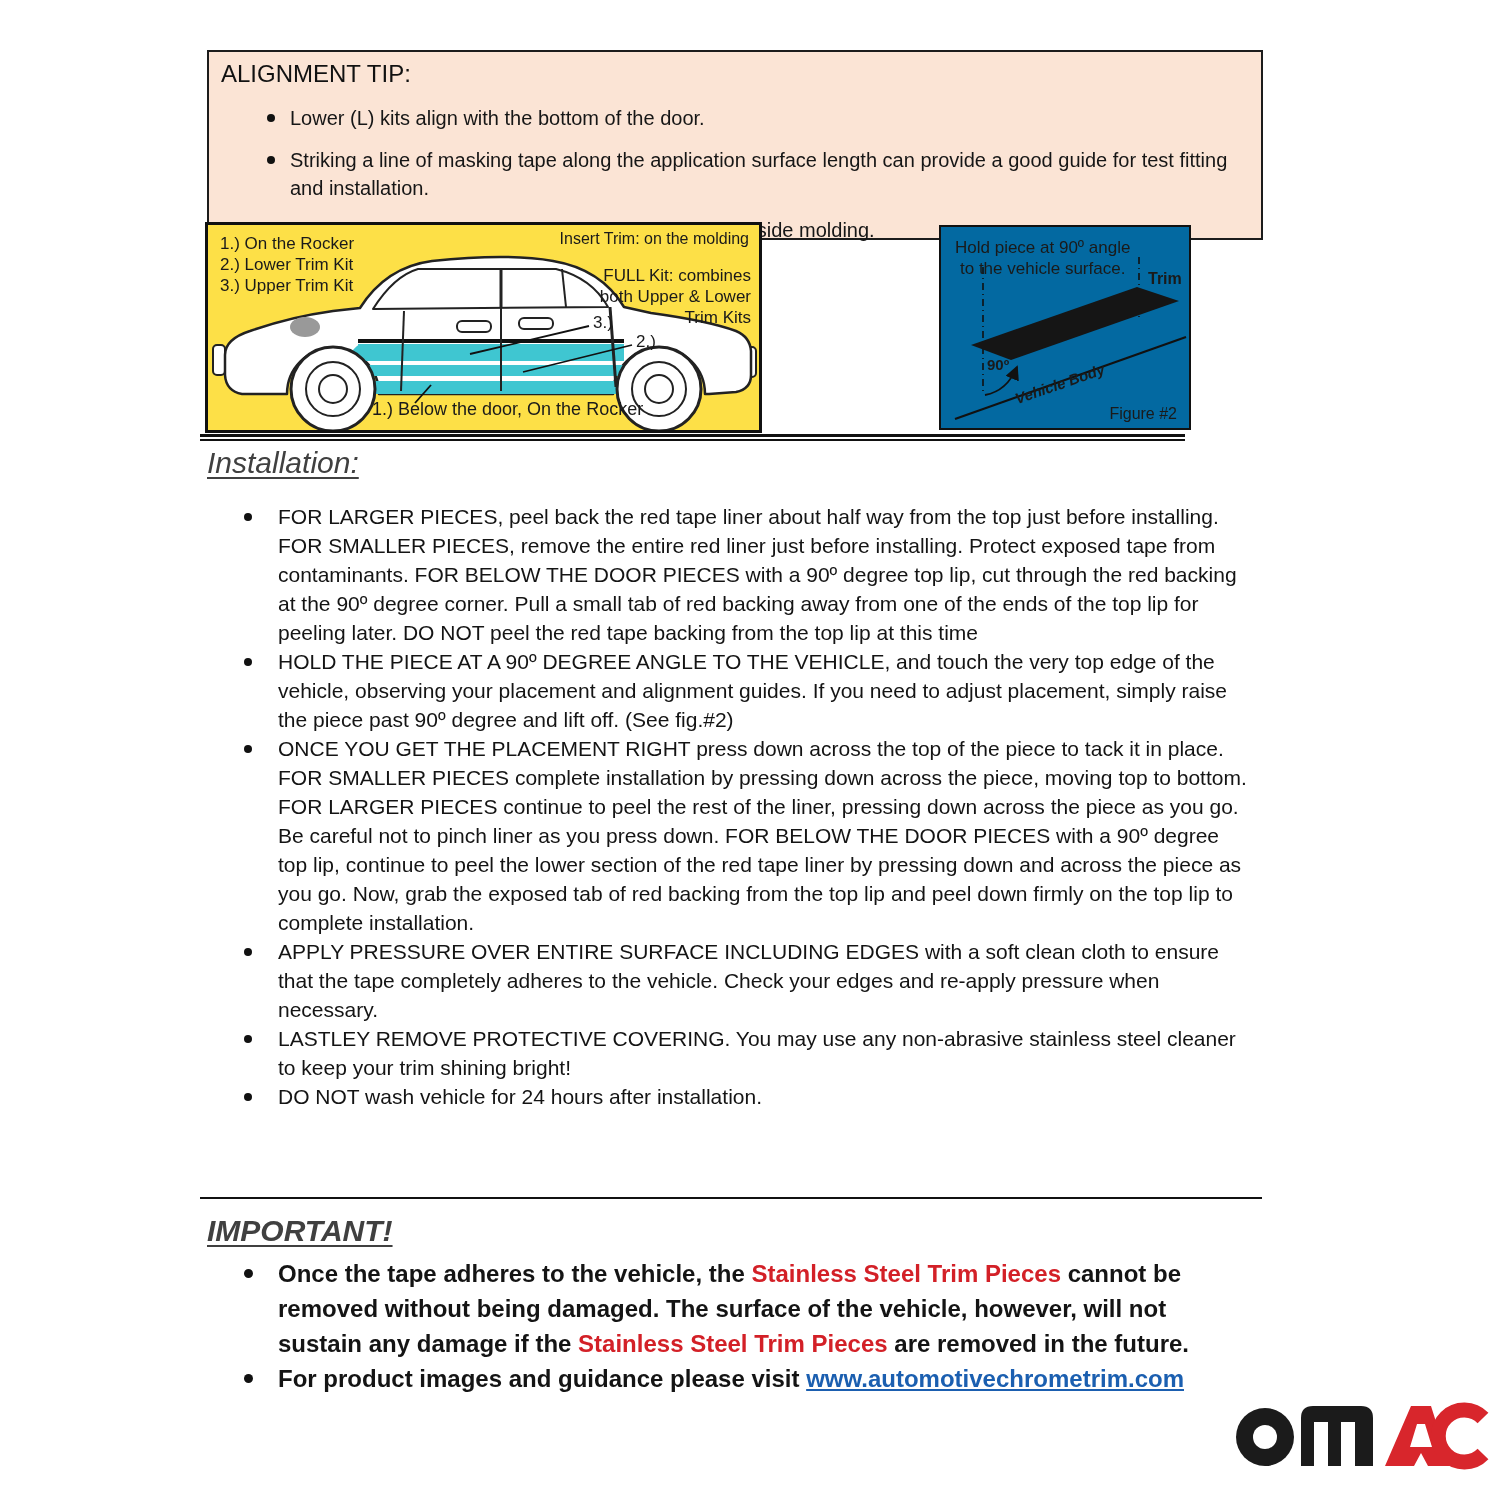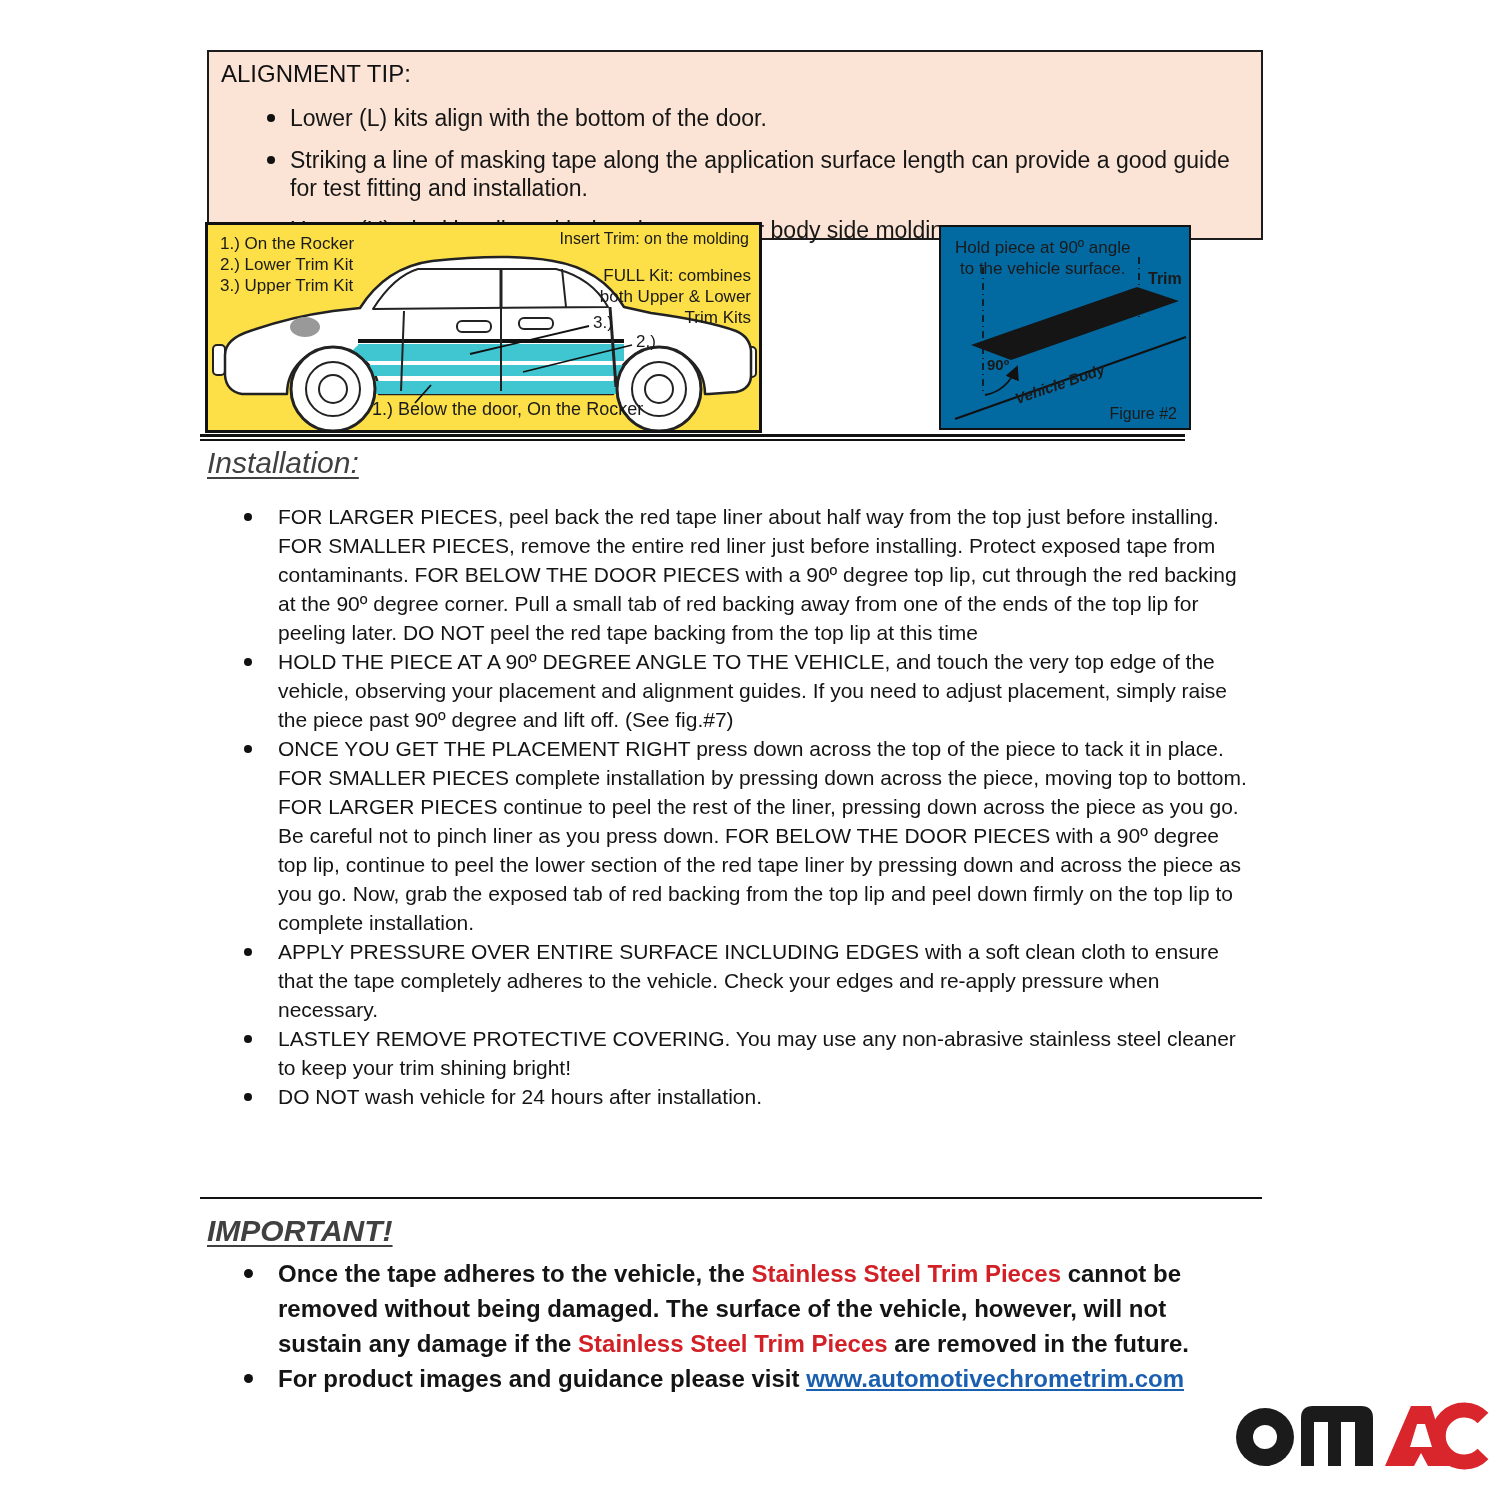--- a/index.html
+++ b/index.html
@@ -5,21 +5,21 @@
   * { margin:0; padding:0; box-sizing:border-box; }
   html,body { width:1500px; height:1500px; background:#ffffff; }
   body { font-family:"Liberation Sans","DejaVu Sans",sans-serif; color:#161616; position:relative; }
   #page { position:absolute; inset:0; width:1500px; height:1500px; background:#fff; overflow:hidden; }
 
   
   .tip-box { position:absolute; left:207px; top:30px; width:1056px; height:190px;
              background:var(--tip_bg); border:2px solid #1c1c1c; padding:8px 16px 8px 12px;margin-top:20px; }
   .tip-title { font-size:24px; color:#111; }
   .tip-list { list-style:none; margin-top:16px; }
-  .tip-list li { position:relative; padding-left:69px; font-size:23px; line-height:28px; margin-bottom:14px; }
+  .tip-list li { position:relative; padding-left:69px; font-size:20px; line-height:28px; margin-bottom:14px; }
   .tip-list li::before { content:""; position:absolute; left:46px; top:10px; width:8px; height:8px;
                          border-radius:50%; background:#111; }
 
   
   .fig-car { position:absolute; left:205px; top:222px; width:557px; height:211px;
              border:3px solid #111; background:#fde047; }
   .fig-angle { position:absolute; left:925px; top:225px; width:252px; height:205px;
                border:2px solid #111; background:#0369a1;margin-left:14px; }
   .fig-car svg, .fig-angle svg { display:block; width:100%; height:100%; }
   .figtext { fill:#1a1a1a; }
@@ -139,21 +139,21 @@
       </g>
     </svg>
   </div>
 
   <div class="double-rule-a"></div>
   <div class="double-rule-b"></div>
 
   <div class="section-heading" id="installation-heading">Installation:</div>
   <ul class="doc-list" id="installation-list">
     <li>FOR LARGER PIECES, peel back the red tape liner about half way from the top just before installing. FOR SMALLER PIECES, remove the entire red liner just before installing. Protect exposed tape from contaminants. FOR BELOW THE DOOR PIECES with a 90º degree top lip, cut through the red backing at the 90º degree corner. Pull a small tab of red backing away from one of the ends of the top lip for peeling later. DO NOT peel the red tape backing from the top lip at this time</li>
-    <li>HOLD THE PIECE AT A 90º DEGREE ANGLE TO THE VEHICLE, and touch the very top edge of the vehicle, observing your placement and alignment guides. If you need to adjust placement, simply raise the piece past 90º degree and lift off. (See fig.#7)</li>
+    <li>HOLD THE PIECE AT A 90º DEGREE ANGLE TO THE VEHICLE, and touch the very top edge of the vehicle, observing your placement and alignment guides. If you need to adjust placement, simply raise the piece past 90º degree and lift off. (See fig.#2)</li>
     <li>ONCE YOU GET THE PLACEMENT RIGHT press down across the top of the piece to tack it in place.  FOR SMALLER PIECES complete installation by pressing down across the piece, moving top to bottom. FOR LARGER PIECES continue to peel the rest of the liner, pressing down across the piece as you go. Be careful not to pinch liner as you press down. FOR BELOW THE DOOR PIECES with a 90º degree top lip, continue to peel the lower section of the red tape liner by pressing down and across the piece as you go. Now, grab the exposed tab of red backing from the top lip and peel down firmly on the top lip to complete installation.</li>
     <li>APPLY PRESSURE OVER ENTIRE SURFACE INCLUDING EDGES with a soft clean cloth to ensure that the tape completely adheres to the vehicle. Check your edges and re-apply pressure when necessary.</li>
     <li>LASTLEY REMOVE PROTECTIVE COVERING. You may use any non-abrasive stainless steel cleaner to keep your trim shining bright!</li>
     <li>DO NOT wash vehicle for 24 hours after installation.</li>
   </ul>
 
   <div class="thin-rule"></div>
   <div class="section-heading" id="important-heading">IMPORTANT!</div>
   <ul class="doc-list" id="important-list">
     <li><span>Once the tape adheres to the vehicle, the </span><span class="red">Stainless Steel Trim Pieces</span><span> cannot be removed without being damaged. The surface of the vehicle, however, will not sustain any damage if the </span><span class="red">Stainless Steel Trim Pieces</span><span> are removed in the future.</span></li>

